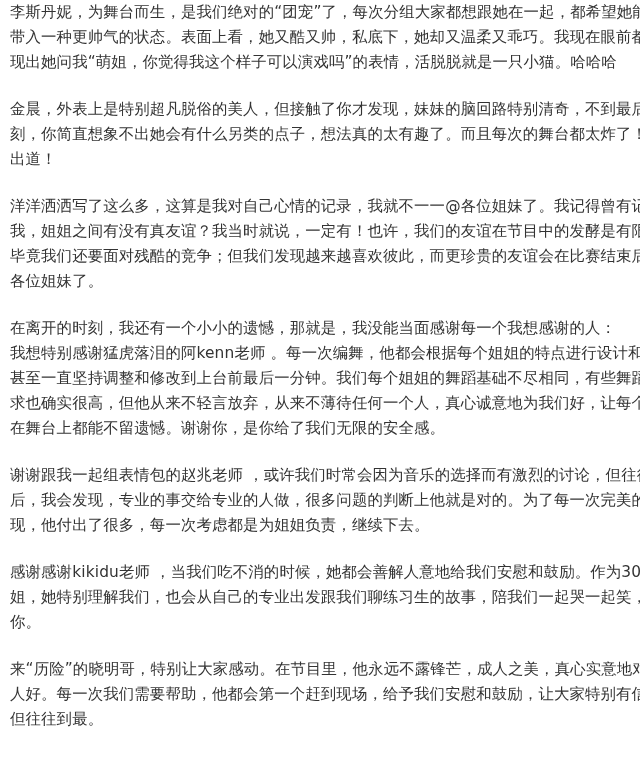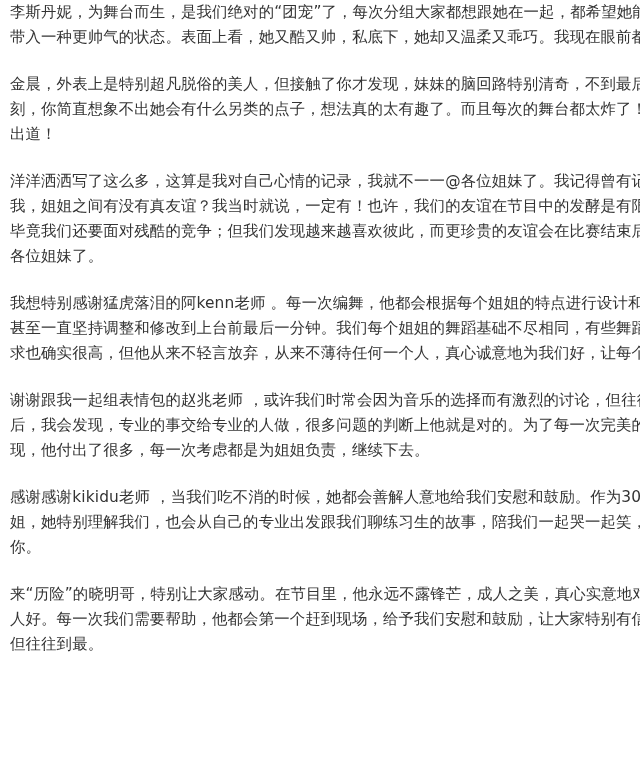--- a/index.html
+++ b/index.html
@@ -35,36 +35,39 @@
       height: 25px;
     }
   </style>
 </head>
 <body>
 
 <div class="article">
   <p class="para">
     <span class="line">李斯丹妮，为舞台而生，是我们绝对的“团宠”了，每次分组大家都想跟她在一起，都希望她能为表演</span>
     <span class="line">带入一种更帅气的状态。表面上看，她又酷又帅，私底下，她却又温柔又乖巧。我现在眼前都能浮</span>
+    <span class="line">现出她问我“萌姐，你觉得我这个样子可以演戏吗”的表情，活脱脱就是一只小猫。哈哈哈</span>
   </p>
   <p class="para">
     <span class="line">金晨，外表上是特别超凡脱俗的美人，但接触了你才发现，妹妹的脑回路特别清奇，不到最后一</span>
     <span class="line">刻，你简直想象不出她会有什么另类的点子，想法真的太有趣了。而且每次的舞台都太炸了！宝宝</span>
     <span class="line">出道！</span>
   </p>
   <p class="para">
     <span class="line">洋洋洒洒写了这么多，这算是我对自己心情的记录，我就不一一@各位姐妹了。我记得曾有记者问</span>
     <span class="line">我，姐姐之间有没有真友谊？我当时就说，一定有！也许，我们的友谊在节目中的发酵是有限的，</span>
     <span class="line">毕竟我们还要面对残酷的竞争；但我们发现越来越喜欢彼此，而更珍贵的友谊会在比赛结束后一直</span>
     <span class="line">各位姐妹了。</span>
   </p>
   <p class="para">
+    <span class="line">在离开的时刻，我还有一个小小的遗憾，那就是，我没能当面感谢每一个我想感谢的人：</span>
     <span class="line">我想特别感谢猛虎落泪的阿kenn老师 。每一次编舞，他都会根据每个姐姐的特点进行设计和调整，</span>
     <span class="line">甚至一直坚持调整和修改到上台前最后一分钟。我们每个姐姐的舞蹈基础不尽相同，有些舞蹈的要</span>
     <span class="line">求也确实很高，但他从来不轻言放弃，从来不薄待任何一个人，真心诚意地为我们好，让每个姐姐</span>
+    <span class="line">在舞台上都能不留遗憾。谢谢你，是你给了我们无限的安全感。</span>
   </p>
   <p class="para">
     <span class="line">谢谢跟我一起组表情包的赵兆老师 ，或许我们时常会因为音乐的选择而有激烈的讨论，但往往到最</span>
     <span class="line">后，我会发现，专业的事交给专业的人做，很多问题的判断上他就是对的。为了每一次完美的呈</span>
     <span class="line">现，他付出了很多，每一次考虑都是为姐姐负责，继续下去。</span>
   </p>
   <p class="para">
     <span class="line">感谢感谢kikidu老师 ，当我们吃不消的时候，她都会善解人意地给我们安慰和鼓励。作为30+的姐</span>
     <span class="line">姐，她特别理解我们，也会从自己的专业出发跟我们聊练习生的故事，陪我们一起哭一起笑，谢谢</span>
     <span class="line">你。</span>

